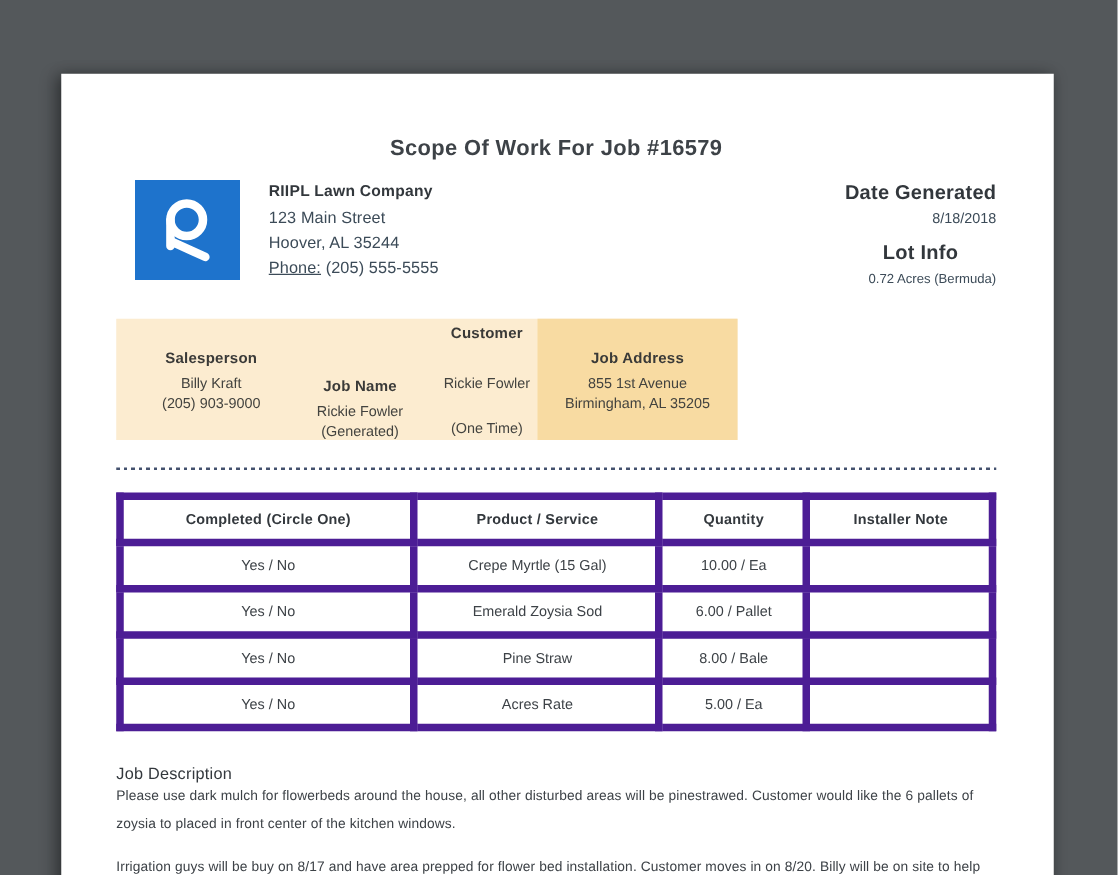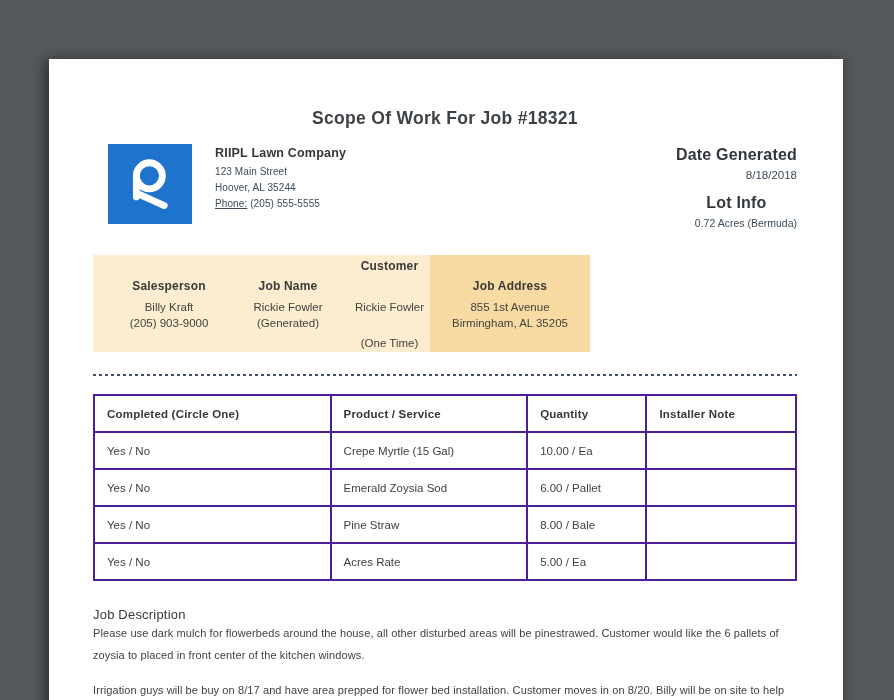--- a/index.html
+++ b/index.html
@@ -50,21 +50,21 @@
   .logo svg { width: 62px; height: 62px; }
   .company-text { margin-left: 23px; padding-top: 2px; }
   .company-name {
     font-size: 12.5px;
     font-weight: 700;
     letter-spacing: 0.2px;
     color: #32373c;
     margin-bottom: 6px;
   }
   .company-line {
-    font-size: 10px;
+    font-size: 13px;
     color: #3c4b58;
     margin-bottom: 5px;
     letter-spacing: 0.1px;
   }
   .phone-label { text-decoration: underline; }
   .meta-block { text-align: right; padding-top: 2px; }
   .meta-label {
     font-size: 16px;
     font-weight: 700;
     letter-spacing: 0.2px;
@@ -83,21 +83,21 @@
     margin-bottom: 22px;
   }
   .job-bar-cell {
     display: flex;
     flex-direction: column;
     justify-content: center;
     text-align: center;
     white-space: nowrap;
   }
   .job-bar-cell.c0 { width: 134px; padding-left: 18px; }
-  .job-bar-cell.c1 { width: 122px; }
+  .job-bar-cell.c1 { width: 122px; justify-content: flex-end; }
   .job-bar-cell.c2 { width: 81px; gap: 20px; }
   .job-bar-cell.c3 { width: 160px; background: #f8dba2; }
   .job-bar-label {
     font-size: 12px;
     font-weight: 700;
     letter-spacing: 0.2px;
     color: #3a3a38;
     margin-bottom: 4px;
   }
   .job-bar-line { font-size: 11.5px; color: #43433f; margin-top: 4px; }
@@ -107,25 +107,25 @@
     background: repeating-linear-gradient(90deg, #44516e 0 3px, transparent 3px 6px);
     margin-bottom: 18px;
   }
   
   table.work-table {
     width: 100%;
     border-collapse: collapse;
     table-layout: fixed;
   }
   .work-table th, .work-table td {
-    border: 2px solid #4c1d95;
+    border: 6px solid #4c1d95;
     height: 37px;
     padding: 0 10px 0 12px;
     font-size: 11.5px;
-    text-align: left;
+    text-align: center;
     vertical-align: middle;
     color: #3d4247;
   }
   .work-table th { font-weight: 700; color: #33383d; letter-spacing: 0.2px; }
   .col-0 { width: 33.7%; }
   .col-1 { width: 28.0%; }
   .col-2 { width: 17.0%; }
   .col-3 { width: 21.3%; }
   
   .job-desc { margin-top: 26px; }
@@ -143,21 +143,21 @@
     margin-bottom: 13px;
     letter-spacing: 0.1px;
   }
 </style>
 </head>
 <body>
 
 <div class="page">
   <div class="content">
 
-    <div class="doc-title">Scope Of Work For Job #18321</div>
+    <div class="doc-title">Scope Of Work For Job #16579</div>
 
     <div class="header-row">
       <div class="company-block">
         <div class="logo">
           <span>
             <svg viewBox="0 0 100 100" fill="none" stroke="#ffffff" stroke-width="11" stroke-linecap="round">
               <circle cx="49" cy="40" r="21"></circle>
               <line x1="28" y1="40" x2="28" y2="74"></line>
               <line x1="31" y1="69" x2="73" y2="88"></line>
             </svg>

